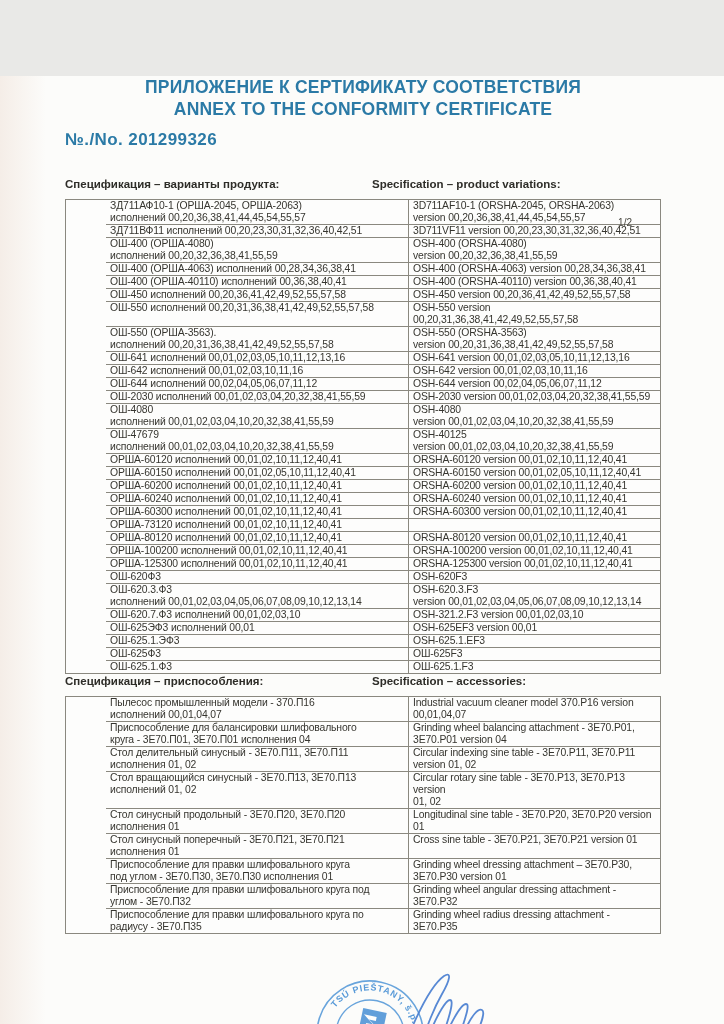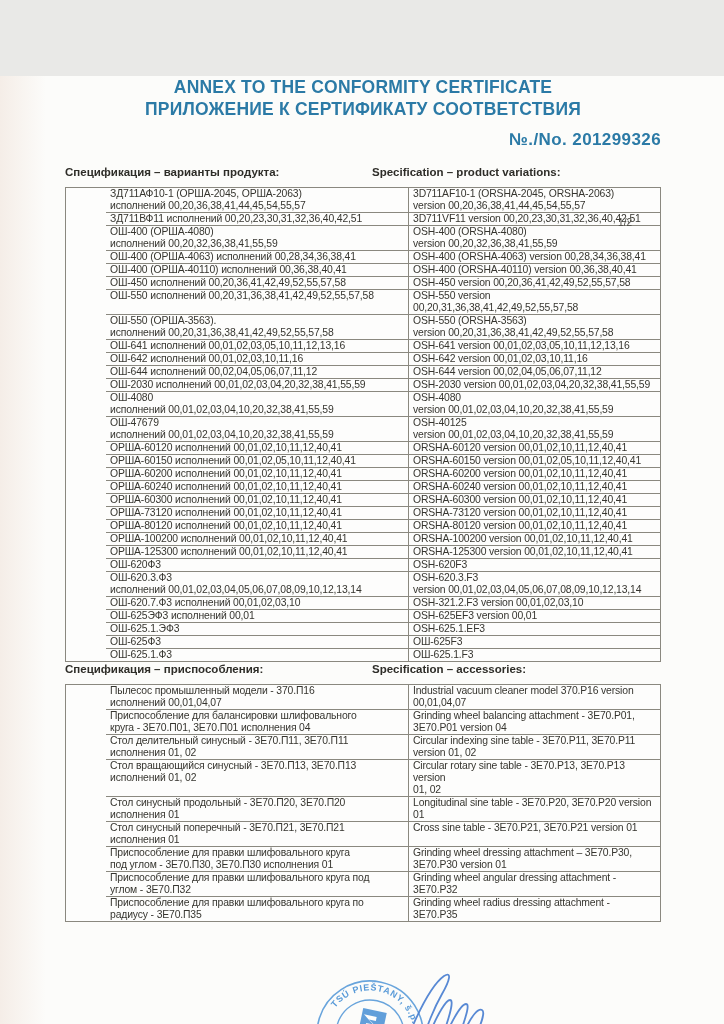--- a/index.html
+++ b/index.html
@@ -31,28 +31,28 @@
     content:"";position:absolute;left:0;right:0;bottom:0;height:9px;
     background:linear-gradient(90deg,#b7cdc5,#a9c3bb 40%,#b4cac2);
     pointer-events:none;
   }
   .title-block{margin-top:76px;text-align:center;}
   .title-line{
     color:var(--title-blue);font-weight:bold;font-size:17.5px;line-height:22px;
     letter-spacing:.2px;white-space:pre-line;
   }
   .cert-number{
-    margin-top:9px;text-align:right;color:var(--title-blue);
+    margin-top:9px;text-align:left;color:var(--title-blue);
     font-weight:bold;font-size:17px;line-height:22px;letter-spacing:.4px;
   }
   .page-indicator{
     position:absolute;top:141px;right:92px;font-size:10px;color:#4a4942;
   }
   .heading-row{display:flex;font-weight:bold;font-size:11.5px;line-height:15px;color:#2e2d28;}
-  .heading-row.first{margin-top:14px;}
+  .heading-row.first{margin-top:26px;}
   .heading-row.second{margin-top:0;}
   .h-ru{width:307px;}
   .h-en{flex:1;}
   .spec-table{
     margin-top:7px;border:1px solid var(--line);
     font-size:10.4px;line-height:12px;letter-spacing:-0.15px;color:#36352f;
     background:#fdfdfc;
     padding-left:40px;
   }
   .t-row{display:flex;}
@@ -62,22 +62,22 @@
   .t-en{flex:1;}
   .stamp-wrap{position:absolute;left:296px;top:896px;width:175px;height:125px;}
   .signature-wrap{position:absolute;left:400px;top:894px;width:100px;height:100px;}
 </style>
 </head>
 <body>
 
 <div class="page">
 
   <div class="title-block">
+    <div class="title-line">ПРИЛОЖЕНИЕ К СЕРТИФИКАТУ СООТВЕТСТВИЯ</div>
     <div class="title-line">ANNEX TO THE CONFORMITY CERTIFICATE</div>
-    <div class="title-line">ПРИЛОЖЕНИЕ К СЕРТИФИКАТУ СООТВЕТСТВИЯ</div>
   </div>
 
   <div class="cert-number">№./No. 201299326</div>
 
   <div class="page-indicator">1/2</div>
 
   <div class="heading-row first">
     <div class="h-ru">Спецификация – варианты продукта:</div>
     <div class="h-en">Specification – product variations:</div>
   </div>
@@ -164,21 +164,20 @@
       <div class="t-row">
         <div class="t-cell t-ru">ОРША-60240 исполнений 00,01,02,10,11,12,40,41</div>
         <div class="t-cell t-en">ORSHA-60240 version 00,01,02,10,11,12,40,41</div>
       </div>
       <div class="t-row">
         <div class="t-cell t-ru">ОРША-60300 исполнений 00,01,02,10,11,12,40,41</div>
         <div class="t-cell t-en">ORSHA-60300 version 00,01,02,10,11,12,40,41</div>
       </div>
       <div class="t-row">
         <div class="t-cell t-ru">ОРША-73120 исполнений 00,01,02,10,11,12,40,41</div>
-        <div class="t-cell t-en">ORSHA-73120 version 00,01,02,10,11,12,40,41</div>
       </div>
       <div class="t-row">
         <div class="t-cell t-ru">ОРША-80120 исполнений 00,01,02,10,11,12,40,41</div>
         <div class="t-cell t-en">ORSHA-80120 version 00,01,02,10,11,12,40,41</div>
       </div>
       <div class="t-row">
         <div class="t-cell t-ru">ОРША-100200 исполнений 00,01,02,10,11,12,40,41</div>
         <div class="t-cell t-en">ORSHA-100200 version 00,01,02,10,11,12,40,41</div>
       </div>
       <div class="t-row">

